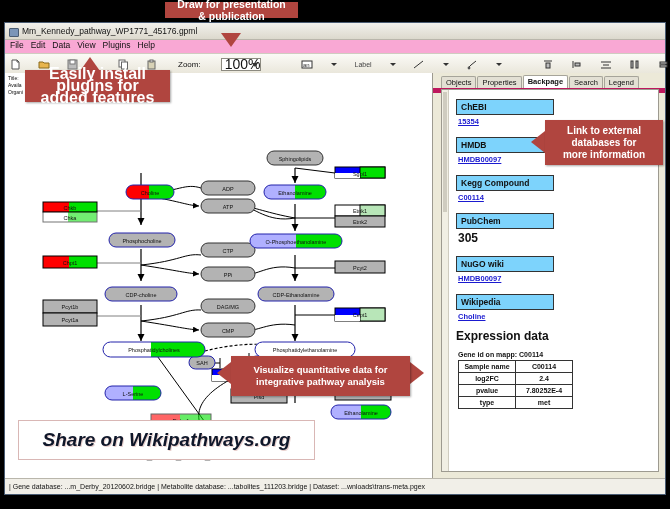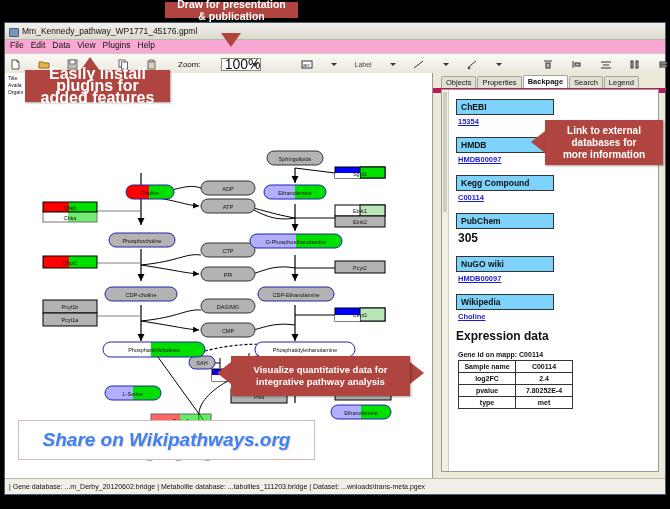--- a/index.html
+++ b/index.html
@@ -82,21 +82,21 @@
   .tail-down{border-left:10px solid transparent;border-right:10px solid transparent;
              border-top:14px solid #b0453f;}
   .tail-up{border-left:10px solid transparent;border-right:10px solid transparent;
            border-bottom:14px solid #b0453f;}
   .tail-left{border-top:11px solid transparent;border-bottom:11px solid transparent;
              border-right:14px solid #b0453f;}
   .tail-right{border-top:11px solid transparent;border-bottom:11px solid transparent;
               border-left:14px solid #b0453f;}
   .share{position:absolute;left:18px;top:420px;width:295px;height:38px;background:#fff;
          border:1px solid #d9b7b5;display:flex;align-items:center;justify-content:center;z-index:40;}
-  .share span{font-size:19px;font-weight:bold;font-style:italic;color:#3b82f6;
+  .share span{font-size:19px;font-weight:bold;font-style:italic;color:#0f172a;
               text-shadow:1px 1px 0 #e8d0ce;}
 </style>
 </head>
 <body>
 
 <div id="root">
 
   <div class="app">
 
     <div class="titlebar">

